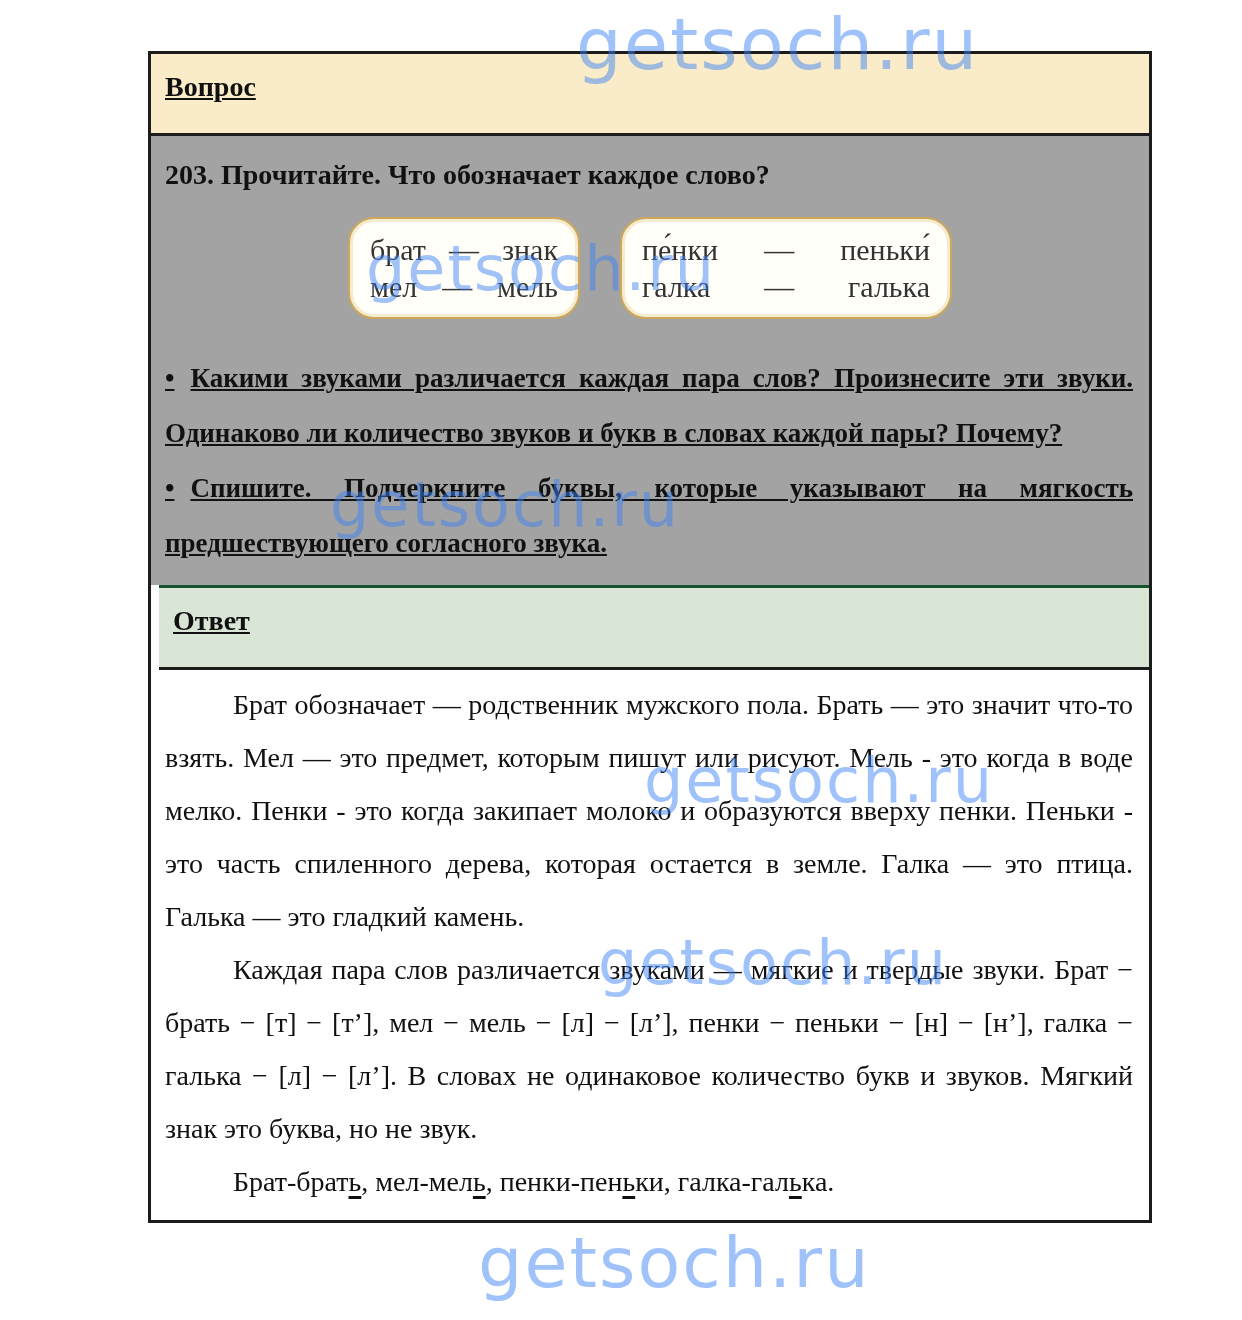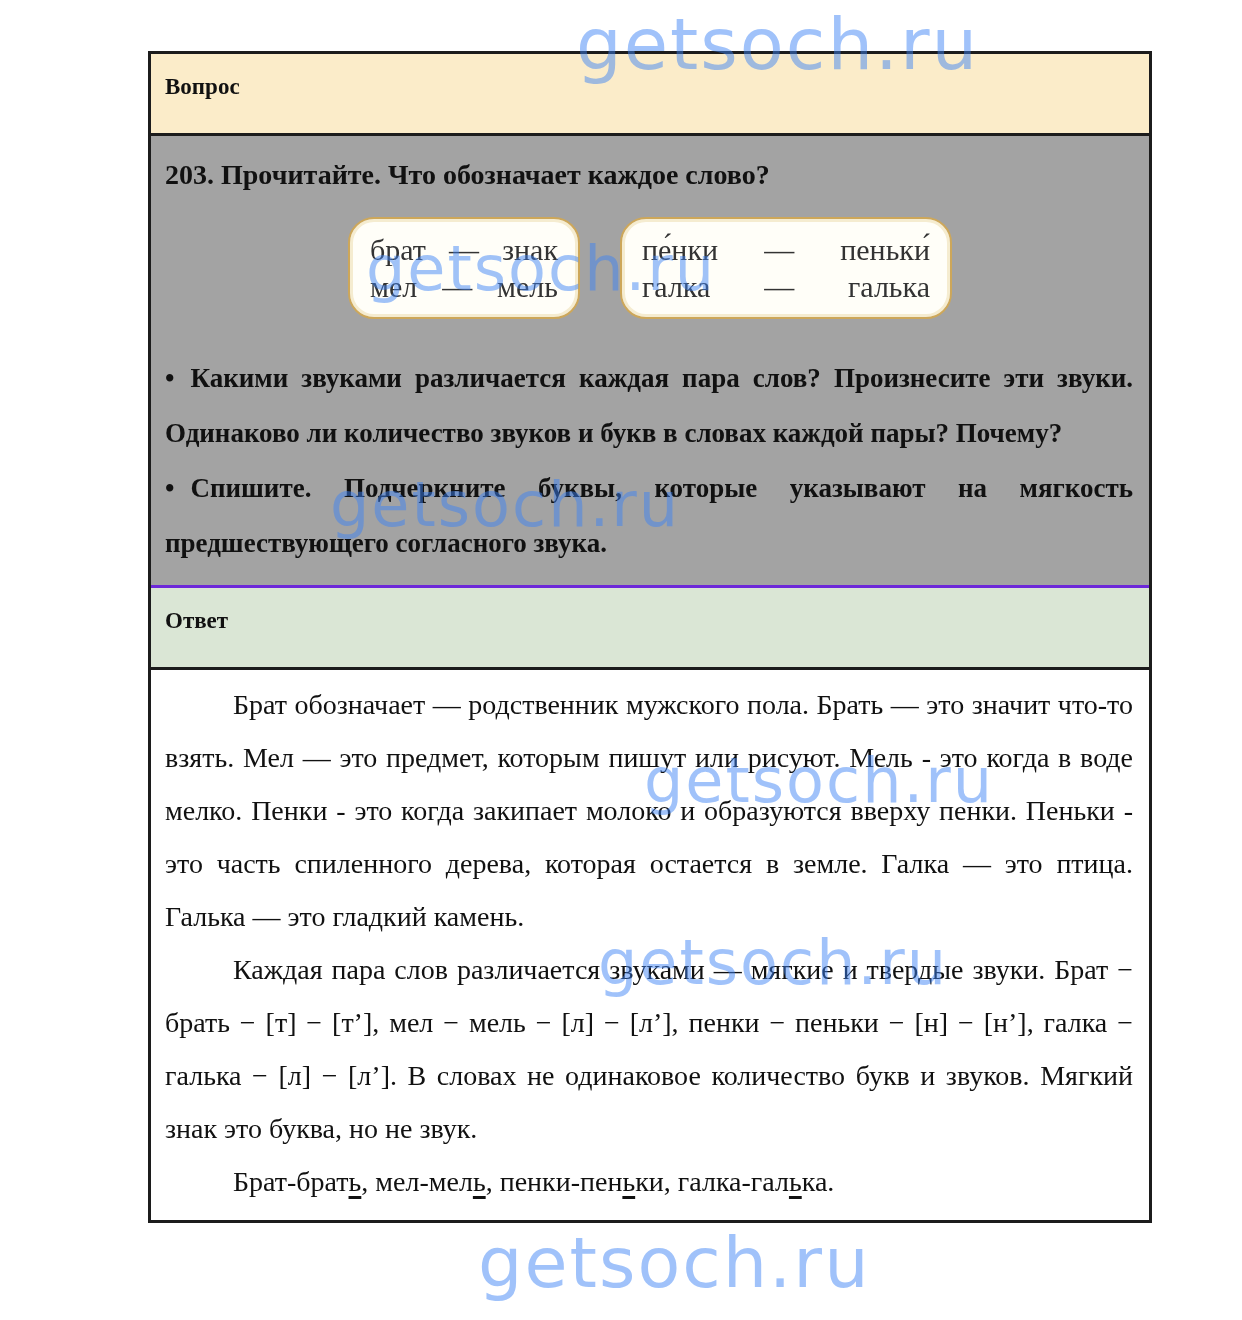--- a/index.html
+++ b/index.html
@@ -37,25 +37,26 @@
     position:absolute;
     left:148px; top:51px;
     width:1004px;
     border:3px solid #1c1c1c;
     background:#fff;
     z-index:1;
   }
   .hdr-row {
     padding:16px 16px 30px 14px;
     font-weight:bold;
-    font-size:23px;
+    font-size:28px;
     line-height:33px;
+    text-decoration:underline;
   }
   .hdr-question { background:#fbecc9; border-bottom:3px solid #1c1c1c; }
-  .hdr-answer   { background:#dae6d5; border-top:3px solid #6d28d9; border-bottom:3px solid #1c1c1c; }
+  .hdr-answer   { background:#dae6d5; border-top:3px solid #14532d; border-bottom:3px solid #1c1c1c;margin-left:8px; }
 
   
   .q-body { padding:16px 16px 14px 14px; background:#a3a3a3; }
   .q-title {
     margin:6px 0 0 0;
     font-weight:bold;
     font-size:28px;
     line-height:33px;
   }
   .boxes-row { display:flex; gap:40px; margin:26px 0 0 183px; }
@@ -65,21 +66,21 @@
     background:#fffef8;
     border-radius:26px;
     padding:12px 20px;
     font-size:30px;
     line-height:37px;
     color:#333;
   }
   .pairbox.b1 { width:232px; }
   .pairbox.b2 { width:332px; }
   .pair-row { display:flex; justify-content:space-between; align-items:baseline; }
-  .bullets { margin-top:32px; }
+  .bullets { margin-top:32px;text-decoration:underline; }
   .bullet {
     margin:0;
     font-weight:bold;
     font-size:27px;
     line-height:55px;
     text-align:justify;
   }
   .dot { margin-right:16px; }
 
   

